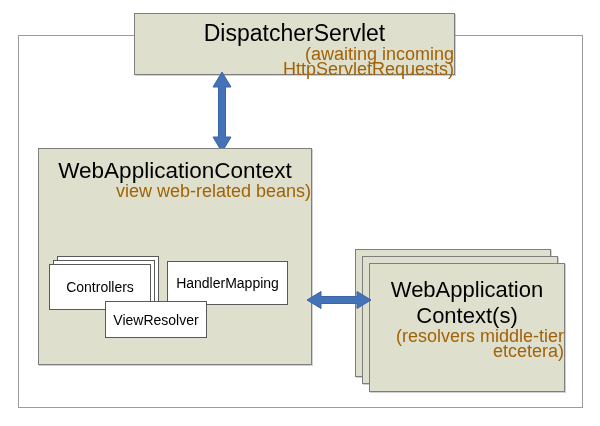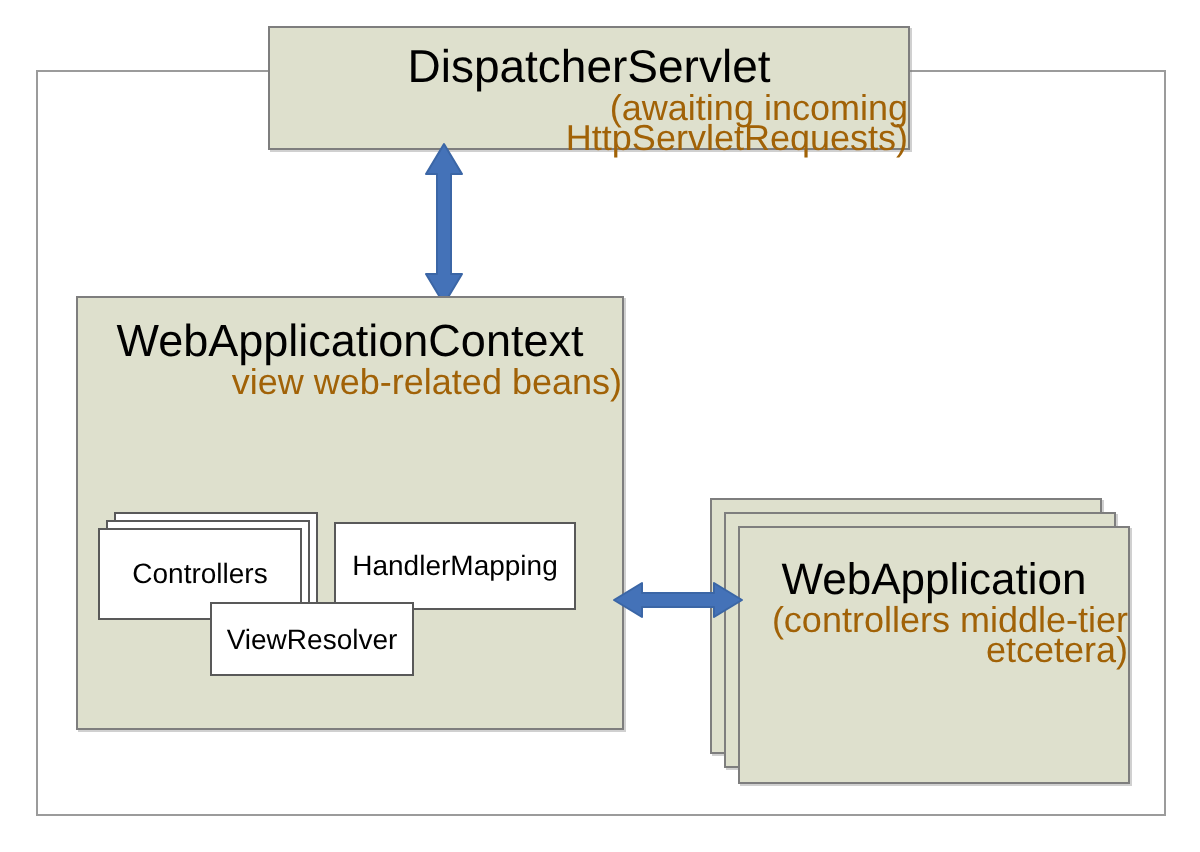--- a/index.html
+++ b/index.html
@@ -153,21 +153,22 @@
   </div>
 
   <div class="white-box" id="view-resolver">
     <div class="label-box">ViewResolver</div>
   </div>
 
   <div class="green-box" id="wac-s-back2"></div>
   <div class="green-box" id="wac-s-back1"></div>
   <div class="green-box" id="wac-s-front">
     <div class="title-md">WebApplication</div>
-    <div class="sub">(controllers middle-tier</div>
+    <div class="title-md">Context(s)</div>
+    <div class="sub">(resolvers middle-tier</div>
     <div class="sub">etcetera)</div>
   </div>
 
   <div class="arrow" id="arrow-horizontal">
     <svg width="68" height="30" viewBox="0 0 68 30" xmlns="http://www.w3.org/2000/svg">
       <g fill="#4472b8" stroke="#3b66a6" stroke-width="1" stroke-linejoin="round">
         <path d="M2 15 L16 6.5 L16 11.5 L52 11.5 L52 6.5 L66 15 L52 23.5 L52 18.5 L16 18.5 L16 23.5 Z"></path>
       </g>
     </svg>
   </div>

